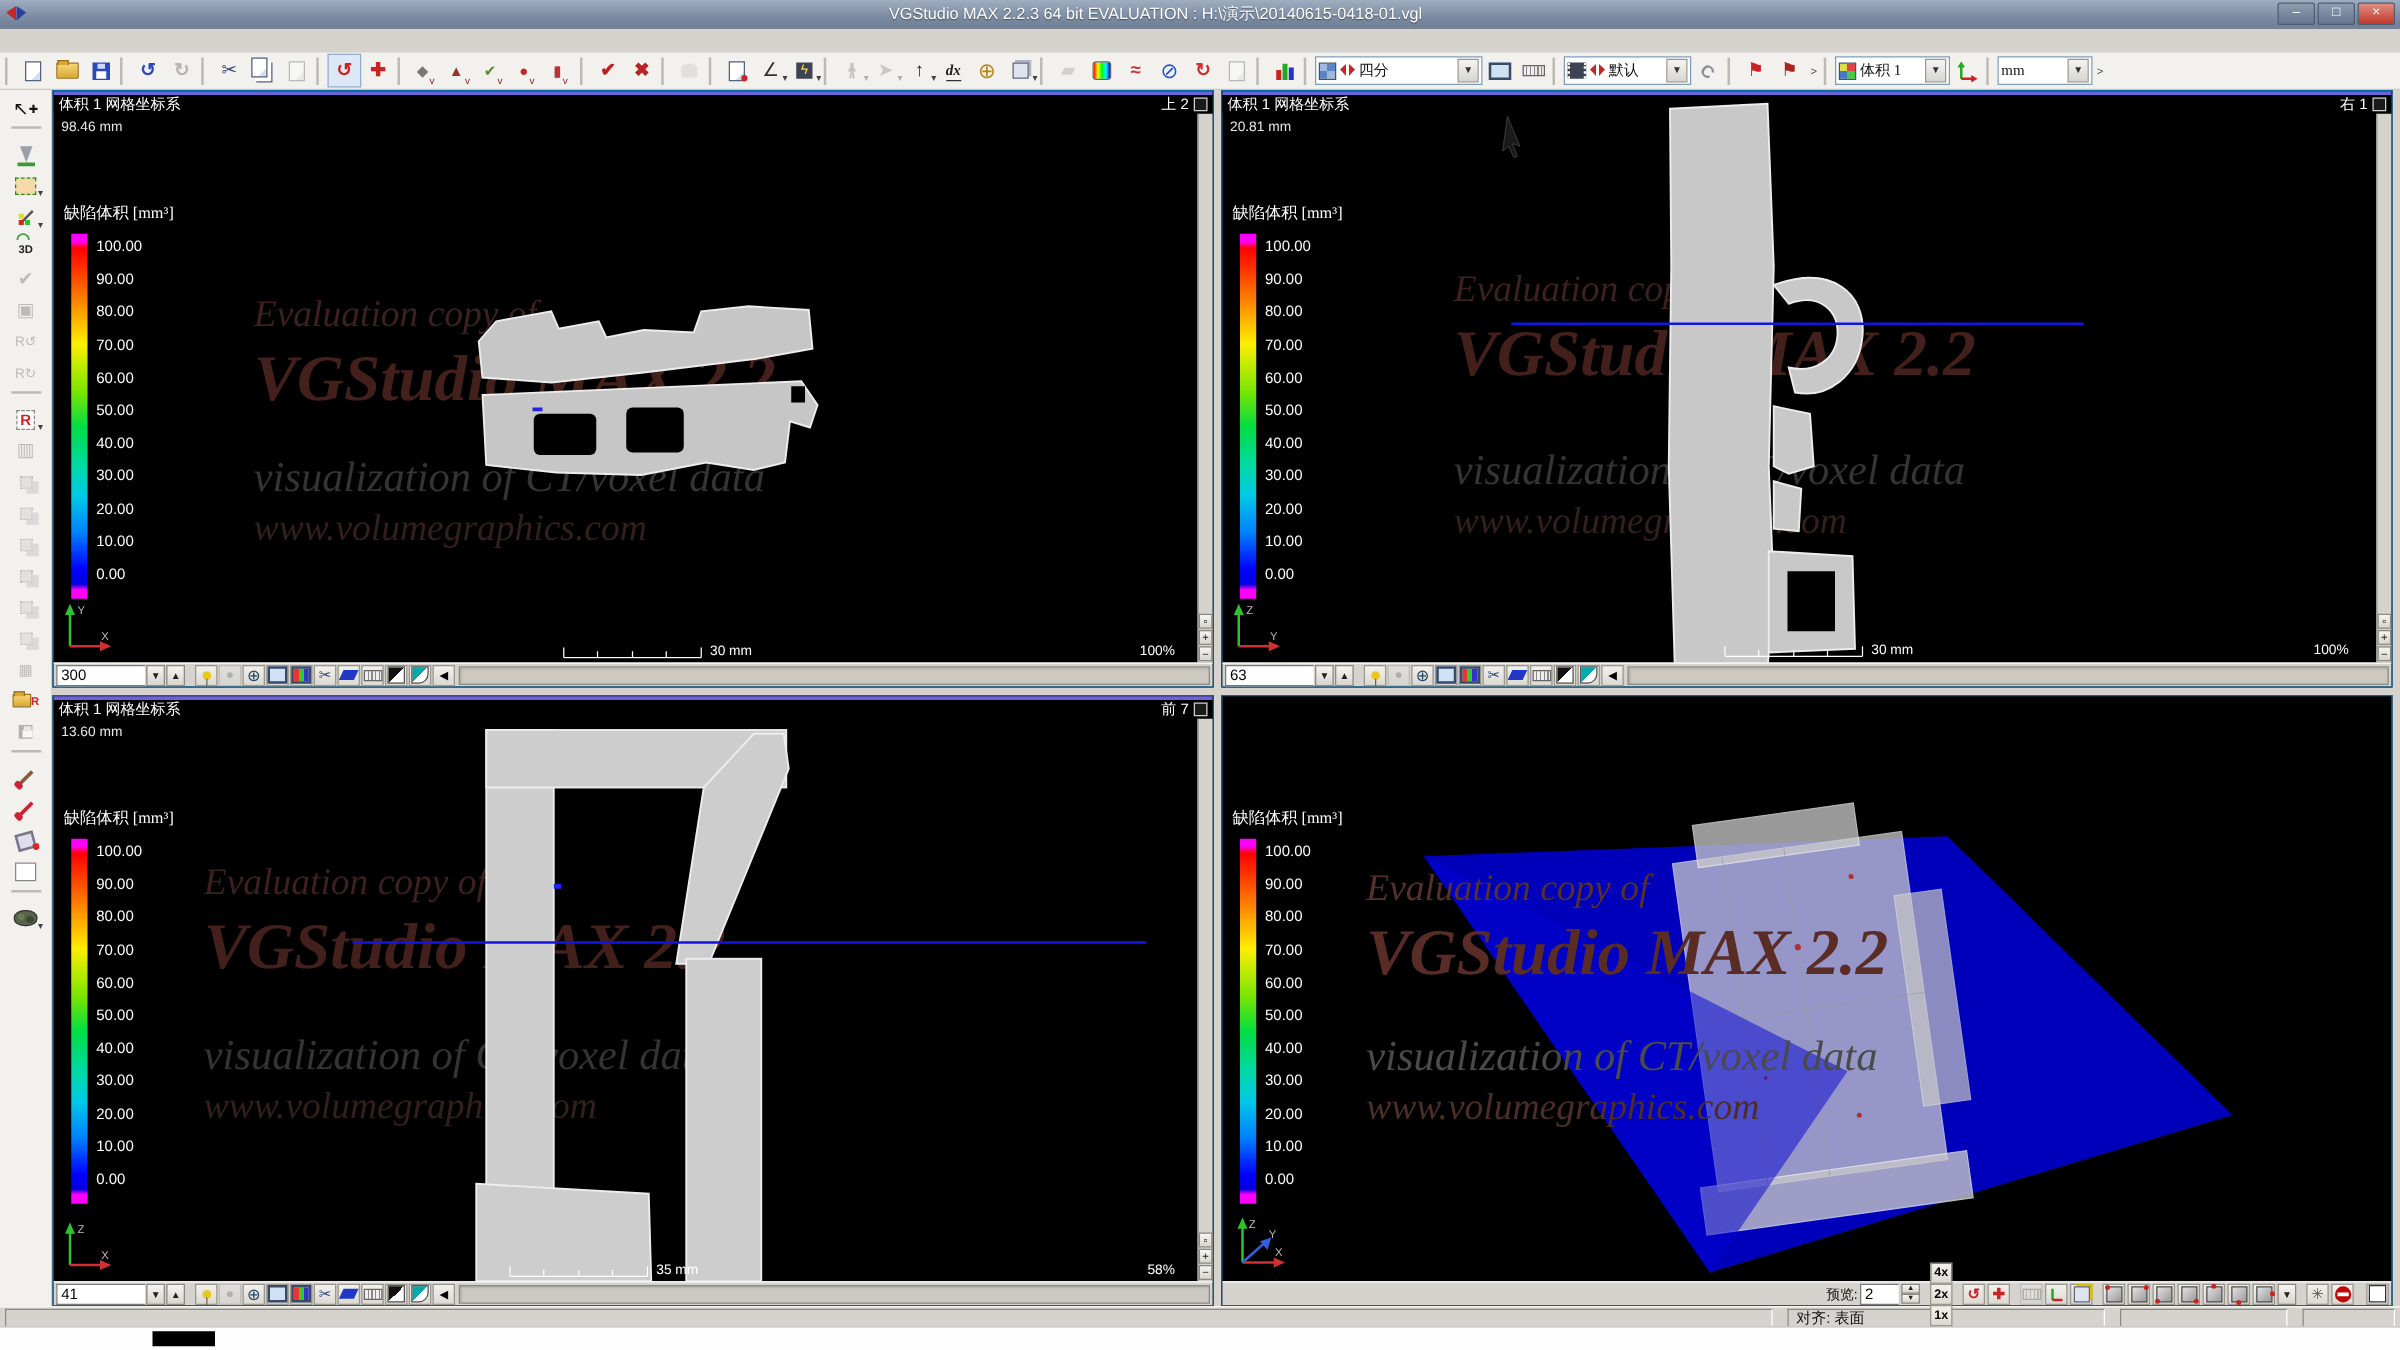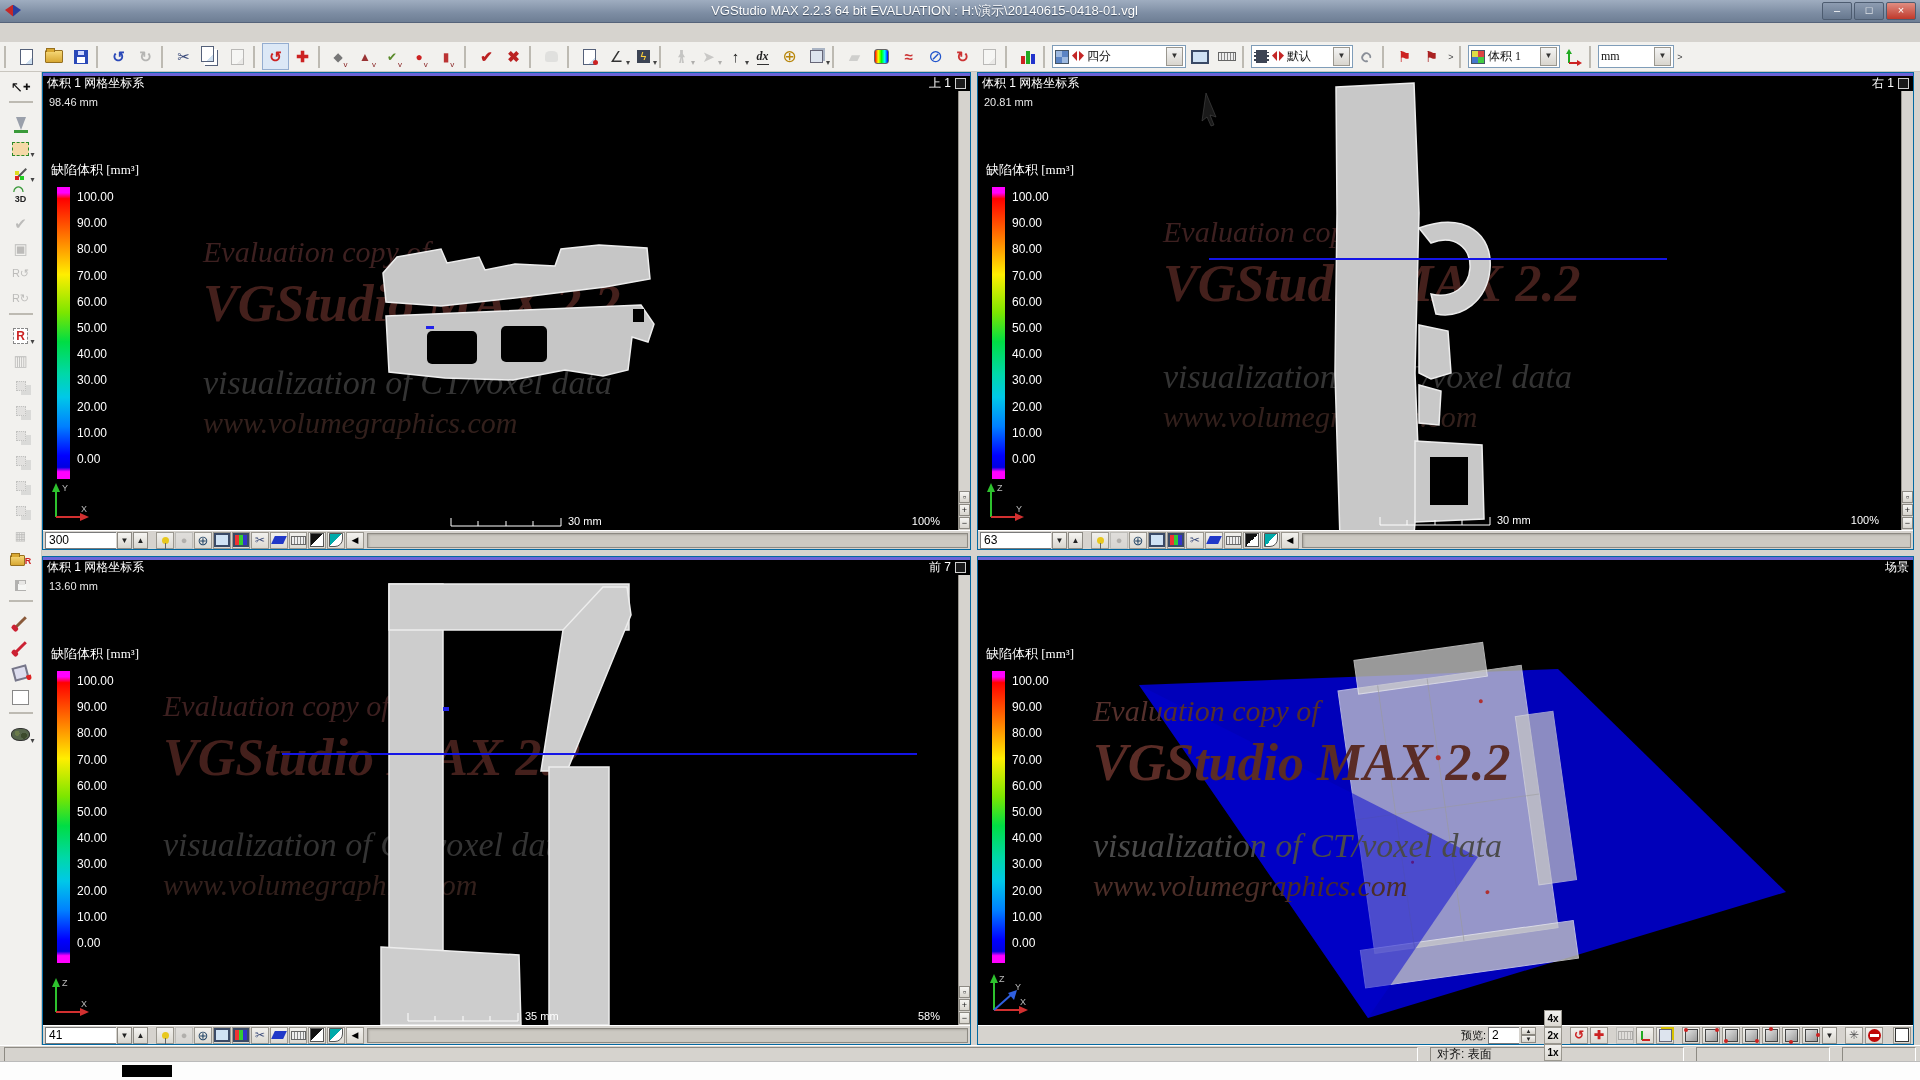--- a/index.html
+++ b/index.html
@@ -396,21 +396,21 @@
     <span class="lsep"></span>
     <span class="lb dd">
         <span class="camo"></span>
       </span>
   </div>
 
   <div class="vp" id="vp1">
     <div class="vph">
       <span>体积 1 网格坐标系</span>
       <span class="sp"></span>
-      <span>上 1</span>
+      <span>上 2</span>
       <span class="maxbox"></span>
     </div>
     <div class="pos">98.46 mm</div>
     <div class="wm" style="left:160px;top:160px;">
       <div class="w1">Evaluation copy of</div>
       <div class="w2">VGStudio MAX 2.2</div>
       <div class="w3" style="margin-top:26px;">visualization of CT/voxel data</div>
       <div class="w4">www.volumegraphics.com</div>
     </div>
     <svg class="cv" width="929" height="478" viewBox="0 0 929 478">
@@ -720,24 +720,20 @@
           <span class="half2"></span>
         </span>
       <span class="cb">
           <span style="font-size:9px;">◀</span>
         </span>
       <span class="track"></span>
     </div>
   </div>
 
   <div class="vp" id="vp4">
-    <div class="vph">
-      <span class="sp"></span>
-      <span>场景</span>
-    </div>
     <svg class="cv" width="937" height="489" viewBox="0 0 937 489">
       <polygon points="161,128 580,112 808,335 390,461" fill="#0000c8" opacity="0.93"></polygon>
       <g transform="rotate(-8 470 270)">
         <rect x="380" y="120" width="185" height="265" fill="#d0d0d0" opacity="0.72" stroke="#f0f0f0"></rect>
         <rect x="400" y="92" width="130" height="34" fill="#cccccc" opacity="0.75" stroke="#eeeeee"></rect>
         <rect x="552" y="170" width="38" height="170" fill="#c6c6c6" opacity="0.7" stroke="#dddddd"></rect>
         <rect x="366" y="380" width="215" height="38" fill="#c9c9c9" opacity="0.78" stroke="#eeeeee"></rect>
         <line x1="420" y1="120" x2="420" y2="385" stroke="#9a9a9a" opacity="0.6"></line>
         <line x1="470" y1="120" x2="470" y2="385" stroke="#9a9a9a" opacity="0.6"></line>
         <line x1="380" y1="250" x2="565" y2="250" stroke="#9a9a9a" opacity="0.5"></line>

